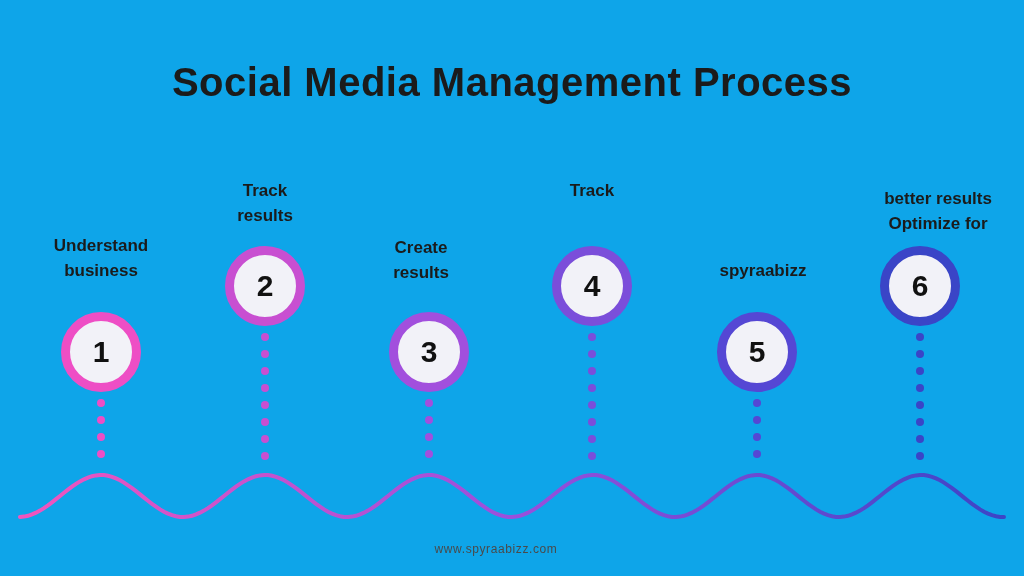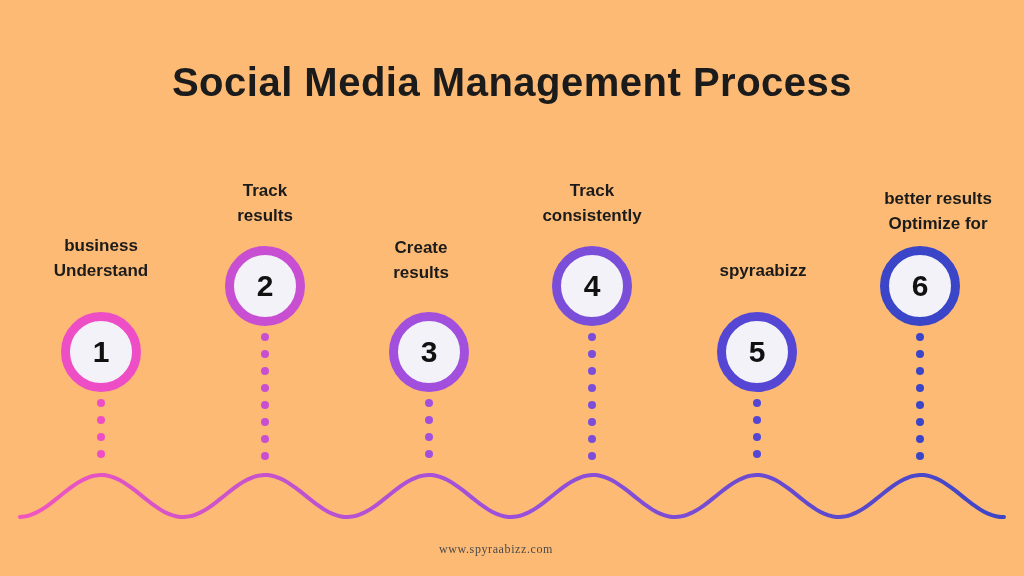--- a/index.html
+++ b/index.html
@@ -87,45 +87,44 @@
     pointer-events: none;
   }
   .footer {
     position: absolute;
     left: 0; top: 542px;
     width: 992px;
     text-align: center;
     font-size: 12px;
     letter-spacing: 0.6px;
     color: #4a4a4a;
-    font-family: Liberation Serif, serif;
   }
 </style>
 </head>
 <body>
 
-<div class="stage" style="background: #fdba74;">
+<div class="stage" style="background: #0ea5e9;">
 
   <div class="title" style="color: rgb(27, 27, 27);">Social Media Management Process</div>
 
   <svg class="wave-svg" viewBox="0 0 1024 576" aria-hidden="true">
     <defs>
       <linearGradient id="waveGrad" x1="0" y1="0" x2="1" y2="0">
         <stop offset="0%" stop-color="#F155BE"></stop>
         <stop offset="50%" stop-color="#9A50DC"></stop>
         <stop offset="100%" stop-color="#3C45C6"></stop>
       </linearGradient>
     </defs>
     <path id="wave-path" d="M20.0 517.0 L24.0 516.6 L28.0 515.8 L32.0 514.4 L36.0 512.7 L40.0 510.6 L44.0 508.1 L48.0 505.3 L52.0 502.3 L56.0 499.2 L60.0 496.0 L64.0 492.8 L68.0 489.7 L72.0 486.7 L76.0 483.9 L80.0 481.4 L84.0 479.3 L88.0 477.6 L92.0 476.2 L96.0 475.4 L100.0 475.0 L104.0 475.1 L108.0 475.8 L112.0 476.8 L116.0 478.4 L120.0 480.3 L124.0 482.6 L128.0 485.3 L132.0 488.1 L136.0 491.2 L140.0 494.4 L144.0 497.6 L148.0 500.8 L152.0 503.9 L156.0 506.7 L160.0 509.4 L164.0 511.7 L168.0 513.6 L172.0 515.2 L176.0 516.2 L180.0 516.9 L184.0 517.0 L188.0 516.6 L192.0 515.8 L196.0 514.4 L200.0 512.7 L204.0 510.6 L208.0 508.1 L212.0 505.3 L216.0 502.3 L220.0 499.2 L224.0 496.0 L228.0 492.8 L232.0 489.7 L236.0 486.7 L240.0 483.9 L244.0 481.4 L248.0 479.3 L252.0 477.6 L256.0 476.2 L260.0 475.4 L264.0 475.0 L268.0 475.1 L272.0 475.8 L276.0 476.8 L280.0 478.4 L284.0 480.3 L288.0 482.6 L292.0 485.3 L296.0 488.1 L300.0 491.2 L304.0 494.4 L308.0 497.6 L312.0 500.8 L316.0 503.9 L320.0 506.7 L324.0 509.4 L328.0 511.7 L332.0 513.6 L336.0 515.2 L340.0 516.2 L344.0 516.9 L348.0 517.0 L352.0 516.6 L356.0 515.8 L360.0 514.4 L364.0 512.7 L368.0 510.6 L372.0 508.1 L376.0 505.3 L380.0 502.3 L384.0 499.2 L388.0 496.0 L392.0 492.8 L396.0 489.7 L400.0 486.7 L404.0 483.9 L408.0 481.4 L412.0 479.3 L416.0 477.6 L420.0 476.2 L424.0 475.4 L428.0 475.0 L432.0 475.1 L436.0 475.8 L440.0 476.8 L444.0 478.4 L448.0 480.3 L452.0 482.6 L456.0 485.3 L460.0 488.1 L464.0 491.2 L468.0 494.4 L472.0 497.6 L476.0 500.8 L480.0 503.9 L484.0 506.7 L488.0 509.4 L492.0 511.7 L496.0 513.6 L500.0 515.2 L504.0 516.2 L508.0 516.9 L512.0 517.0 L516.0 516.6 L520.0 515.8 L524.0 514.4 L528.0 512.7 L532.0 510.6 L536.0 508.1 L540.0 505.3 L544.0 502.3 L548.0 499.2 L552.0 496.0 L556.0 492.8 L560.0 489.7 L564.0 486.7 L568.0 483.9 L572.0 481.4 L576.0 479.3 L580.0 477.6 L584.0 476.2 L588.0 475.4 L592.0 475.0 L596.0 475.1 L600.0 475.8 L604.0 476.8 L608.0 478.4 L612.0 480.3 L616.0 482.6 L620.0 485.3 L624.0 488.1 L628.0 491.2 L632.0 494.4 L636.0 497.6 L640.0 500.8 L644.0 503.9 L648.0 506.7 L652.0 509.4 L656.0 511.7 L660.0 513.6 L664.0 515.2 L668.0 516.2 L672.0 516.9 L676.0 517.0 L680.0 516.6 L684.0 515.8 L688.0 514.4 L692.0 512.7 L696.0 510.6 L700.0 508.1 L704.0 505.3 L708.0 502.3 L712.0 499.2 L716.0 496.0 L720.0 492.8 L724.0 489.7 L728.0 486.7 L732.0 483.9 L736.0 481.4 L740.0 479.3 L744.0 477.6 L748.0 476.2 L752.0 475.4 L756.0 475.0 L760.0 475.1 L764.0 475.8 L768.0 476.8 L772.0 478.4 L776.0 480.3 L780.0 482.6 L784.0 485.3 L788.0 488.1 L792.0 491.2 L796.0 494.4 L800.0 497.6 L804.0 500.8 L808.0 503.9 L812.0 506.7 L816.0 509.4 L820.0 511.7 L824.0 513.6 L828.0 515.2 L832.0 516.2 L836.0 516.9 L840.0 517.0 L844.0 516.6 L848.0 515.8 L852.0 514.4 L856.0 512.7 L860.0 510.6 L864.0 508.1 L868.0 505.3 L872.0 502.3 L876.0 499.2 L880.0 496.0 L884.0 492.8 L888.0 489.7 L892.0 486.7 L896.0 483.9 L900.0 481.4 L904.0 479.3 L908.0 477.6 L912.0 476.2 L916.0 475.4 L920.0 475.0 L924.0 475.1 L928.0 475.8 L932.0 476.8 L936.0 478.4 L940.0 480.3 L944.0 482.6 L948.0 485.3 L952.0 488.1 L956.0 491.2 L960.0 494.4 L964.0 497.6 L968.0 500.8 L972.0 503.9 L976.0 506.7 L980.0 509.4 L984.0 511.7 L988.0 513.6 L992.0 515.2 L996.0 516.2 L1000.0 516.9 L1004.0 517.0" fill="none" stroke="url(#waveGrad)" stroke-width="4" stroke-linecap="round"></path>
   </svg>
 
   <div class="step step-0">
     <div class="step-label" style="color: rgb(27, 27, 27);">
+      <span>Understand</span>
       <span>business</span>
-      <span>Understand</span>
     </div>
     <div class="step-circle" style="border-color: rgb(238, 78, 197); background: rgb(242, 242, 248);">
       <span class="step-number" style="color: rgb(17, 17, 17);">1</span>
     </div>
     <div class="step-dots">
         <div class="dot" style="background: rgb(238, 78, 197);"></div>
         <div class="dot" style="background: rgb(238, 78, 197);"></div>
         <div class="dot" style="background: rgb(238, 78, 197);"></div>
         <div class="dot" style="background: rgb(238, 78, 197);"></div>
       </div>
@@ -163,21 +162,20 @@
         <div class="dot" style="background: rgb(162, 79, 221);"></div>
         <div class="dot" style="background: rgb(162, 79, 221);"></div>
         <div class="dot" style="background: rgb(162, 79, 221);"></div>
         <div class="dot" style="background: rgb(162, 79, 221);"></div>
       </div>
   </div>
 
   <div class="step step-3">
     <div class="step-label" style="color: rgb(27, 27, 27);">
       <span>Track</span>
-      <span>consistently</span>
     </div>
     <div class="step-circle" style="border-color: rgb(123, 78, 218); background: rgb(242, 242, 248);">
       <span class="step-number" style="color: rgb(17, 17, 17);">4</span>
     </div>
     <div class="step-dots">
         <div class="dot" style="background: rgb(123, 78, 218);"></div>
         <div class="dot" style="background: rgb(123, 78, 218);"></div>
         <div class="dot" style="background: rgb(123, 78, 218);"></div>
         <div class="dot" style="background: rgb(123, 78, 218);"></div>
         <div class="dot" style="background: rgb(123, 78, 218);"></div>

